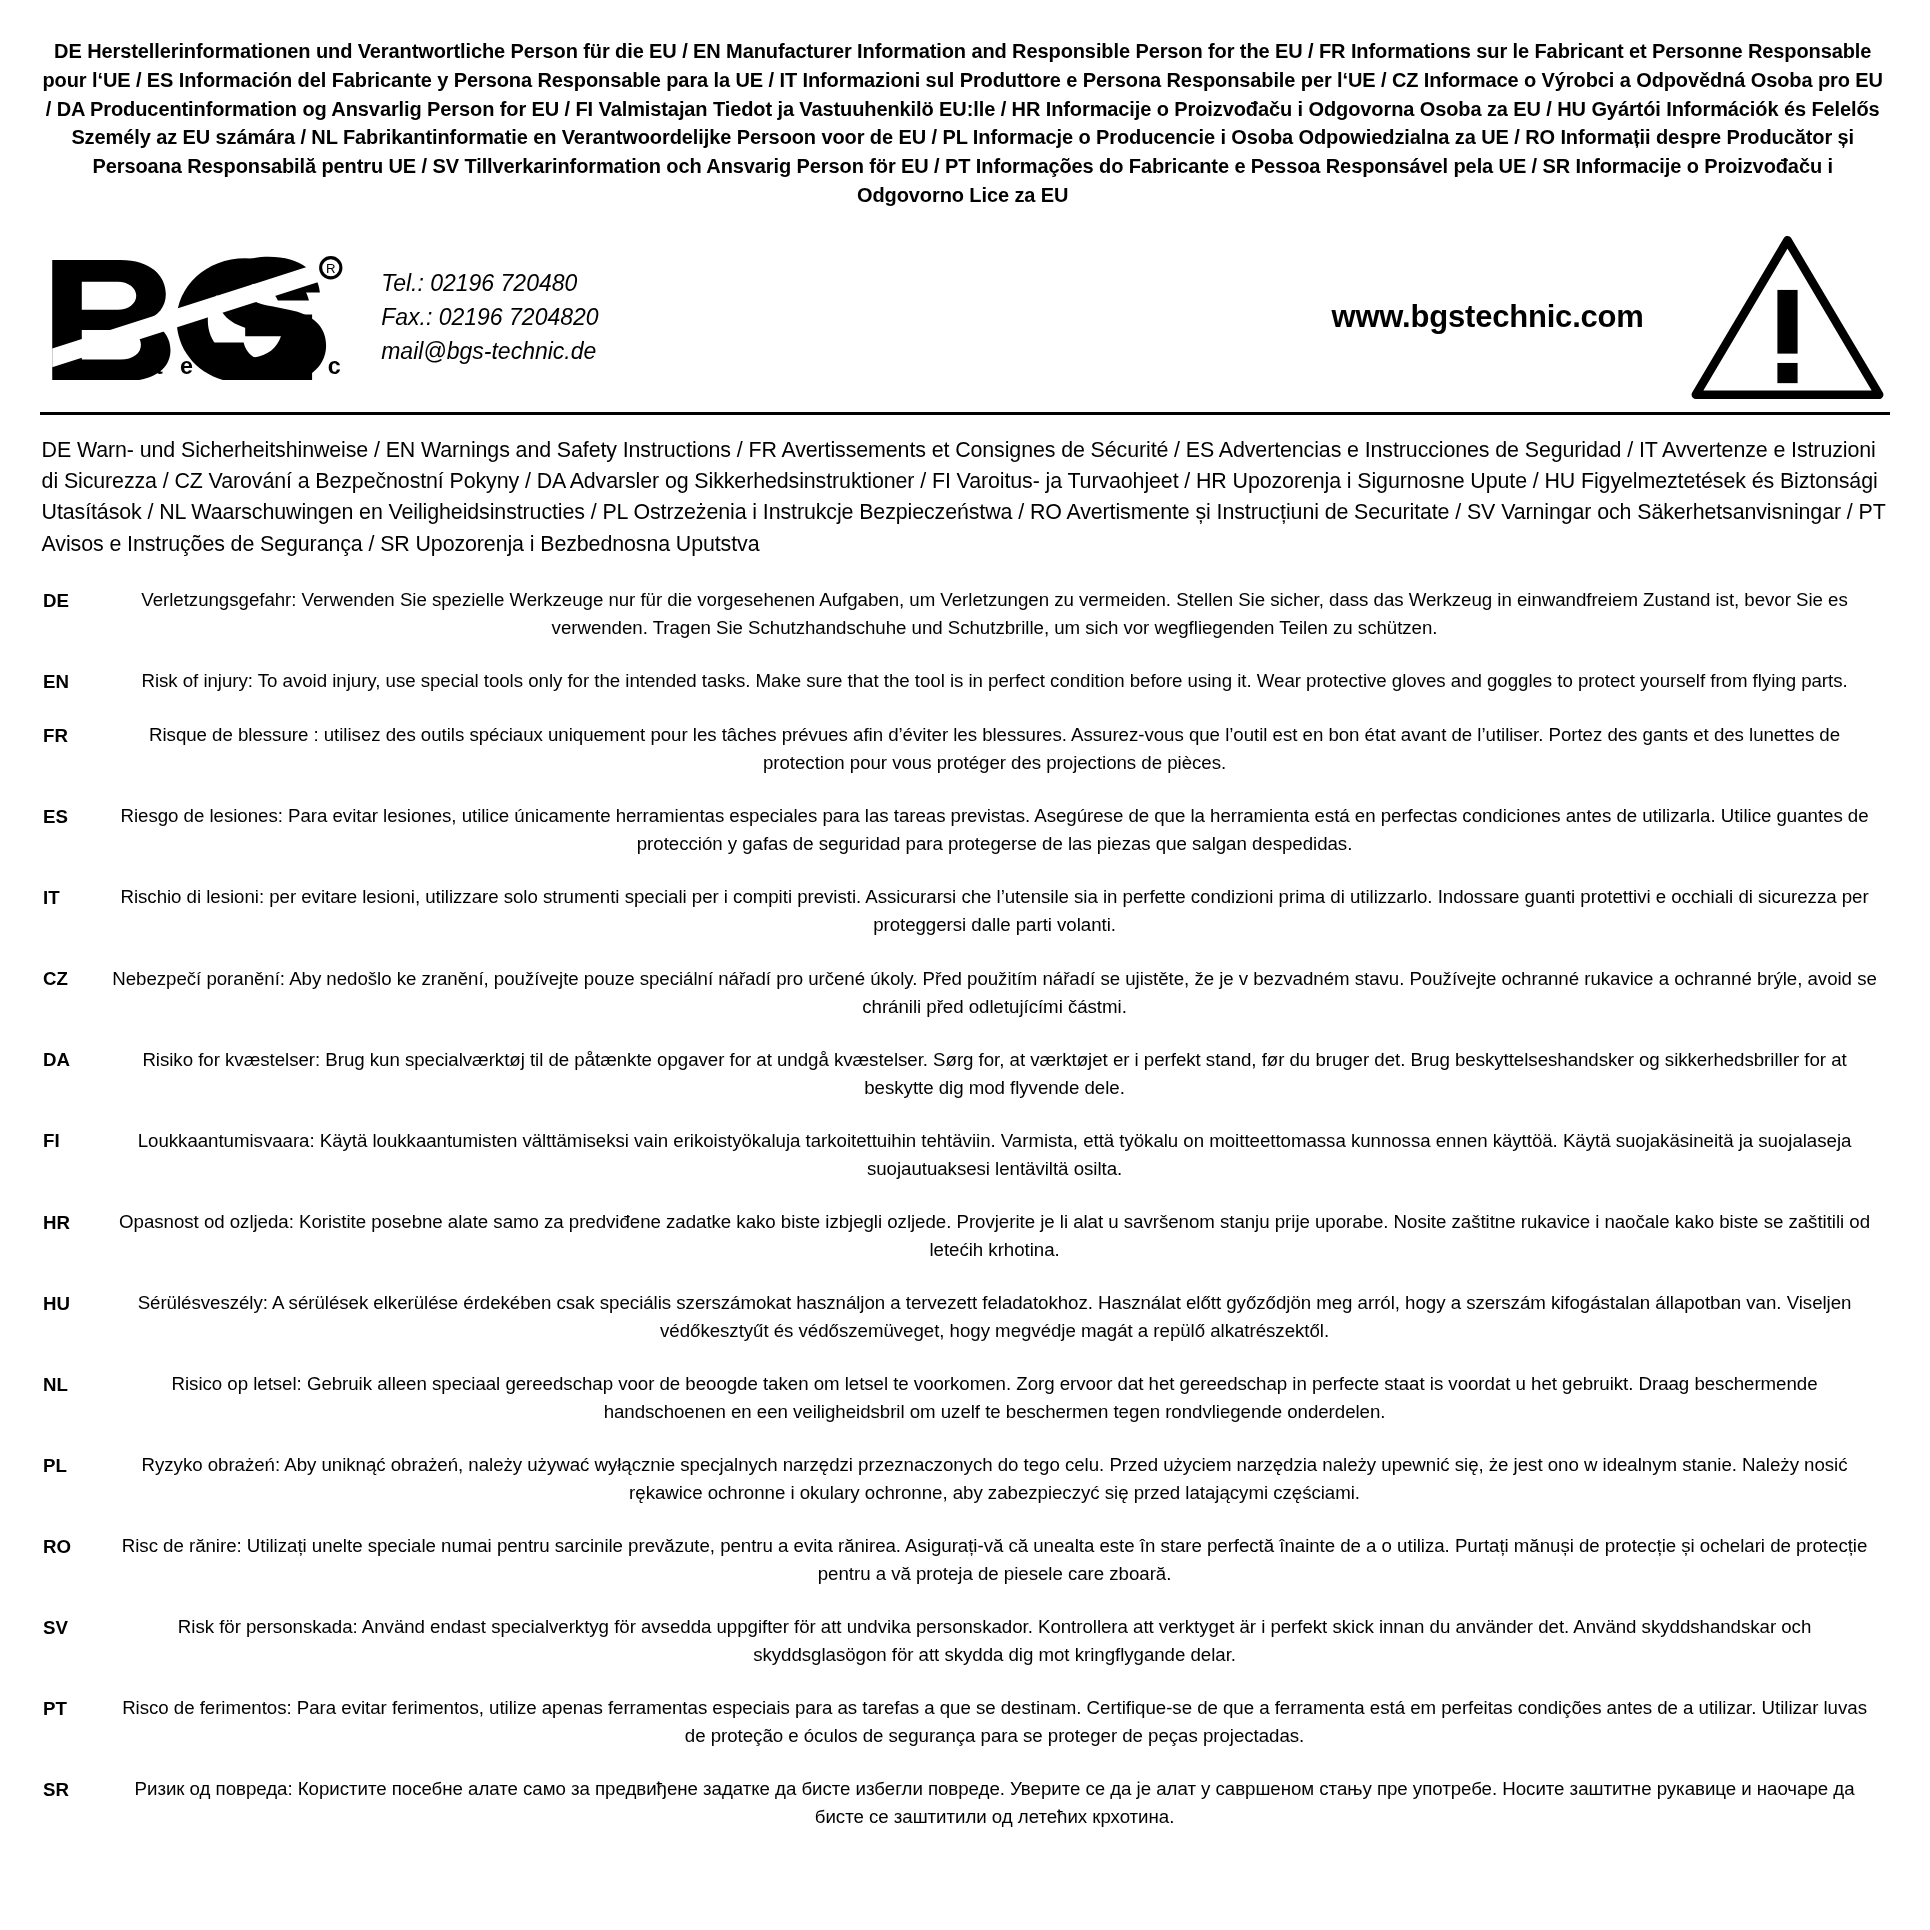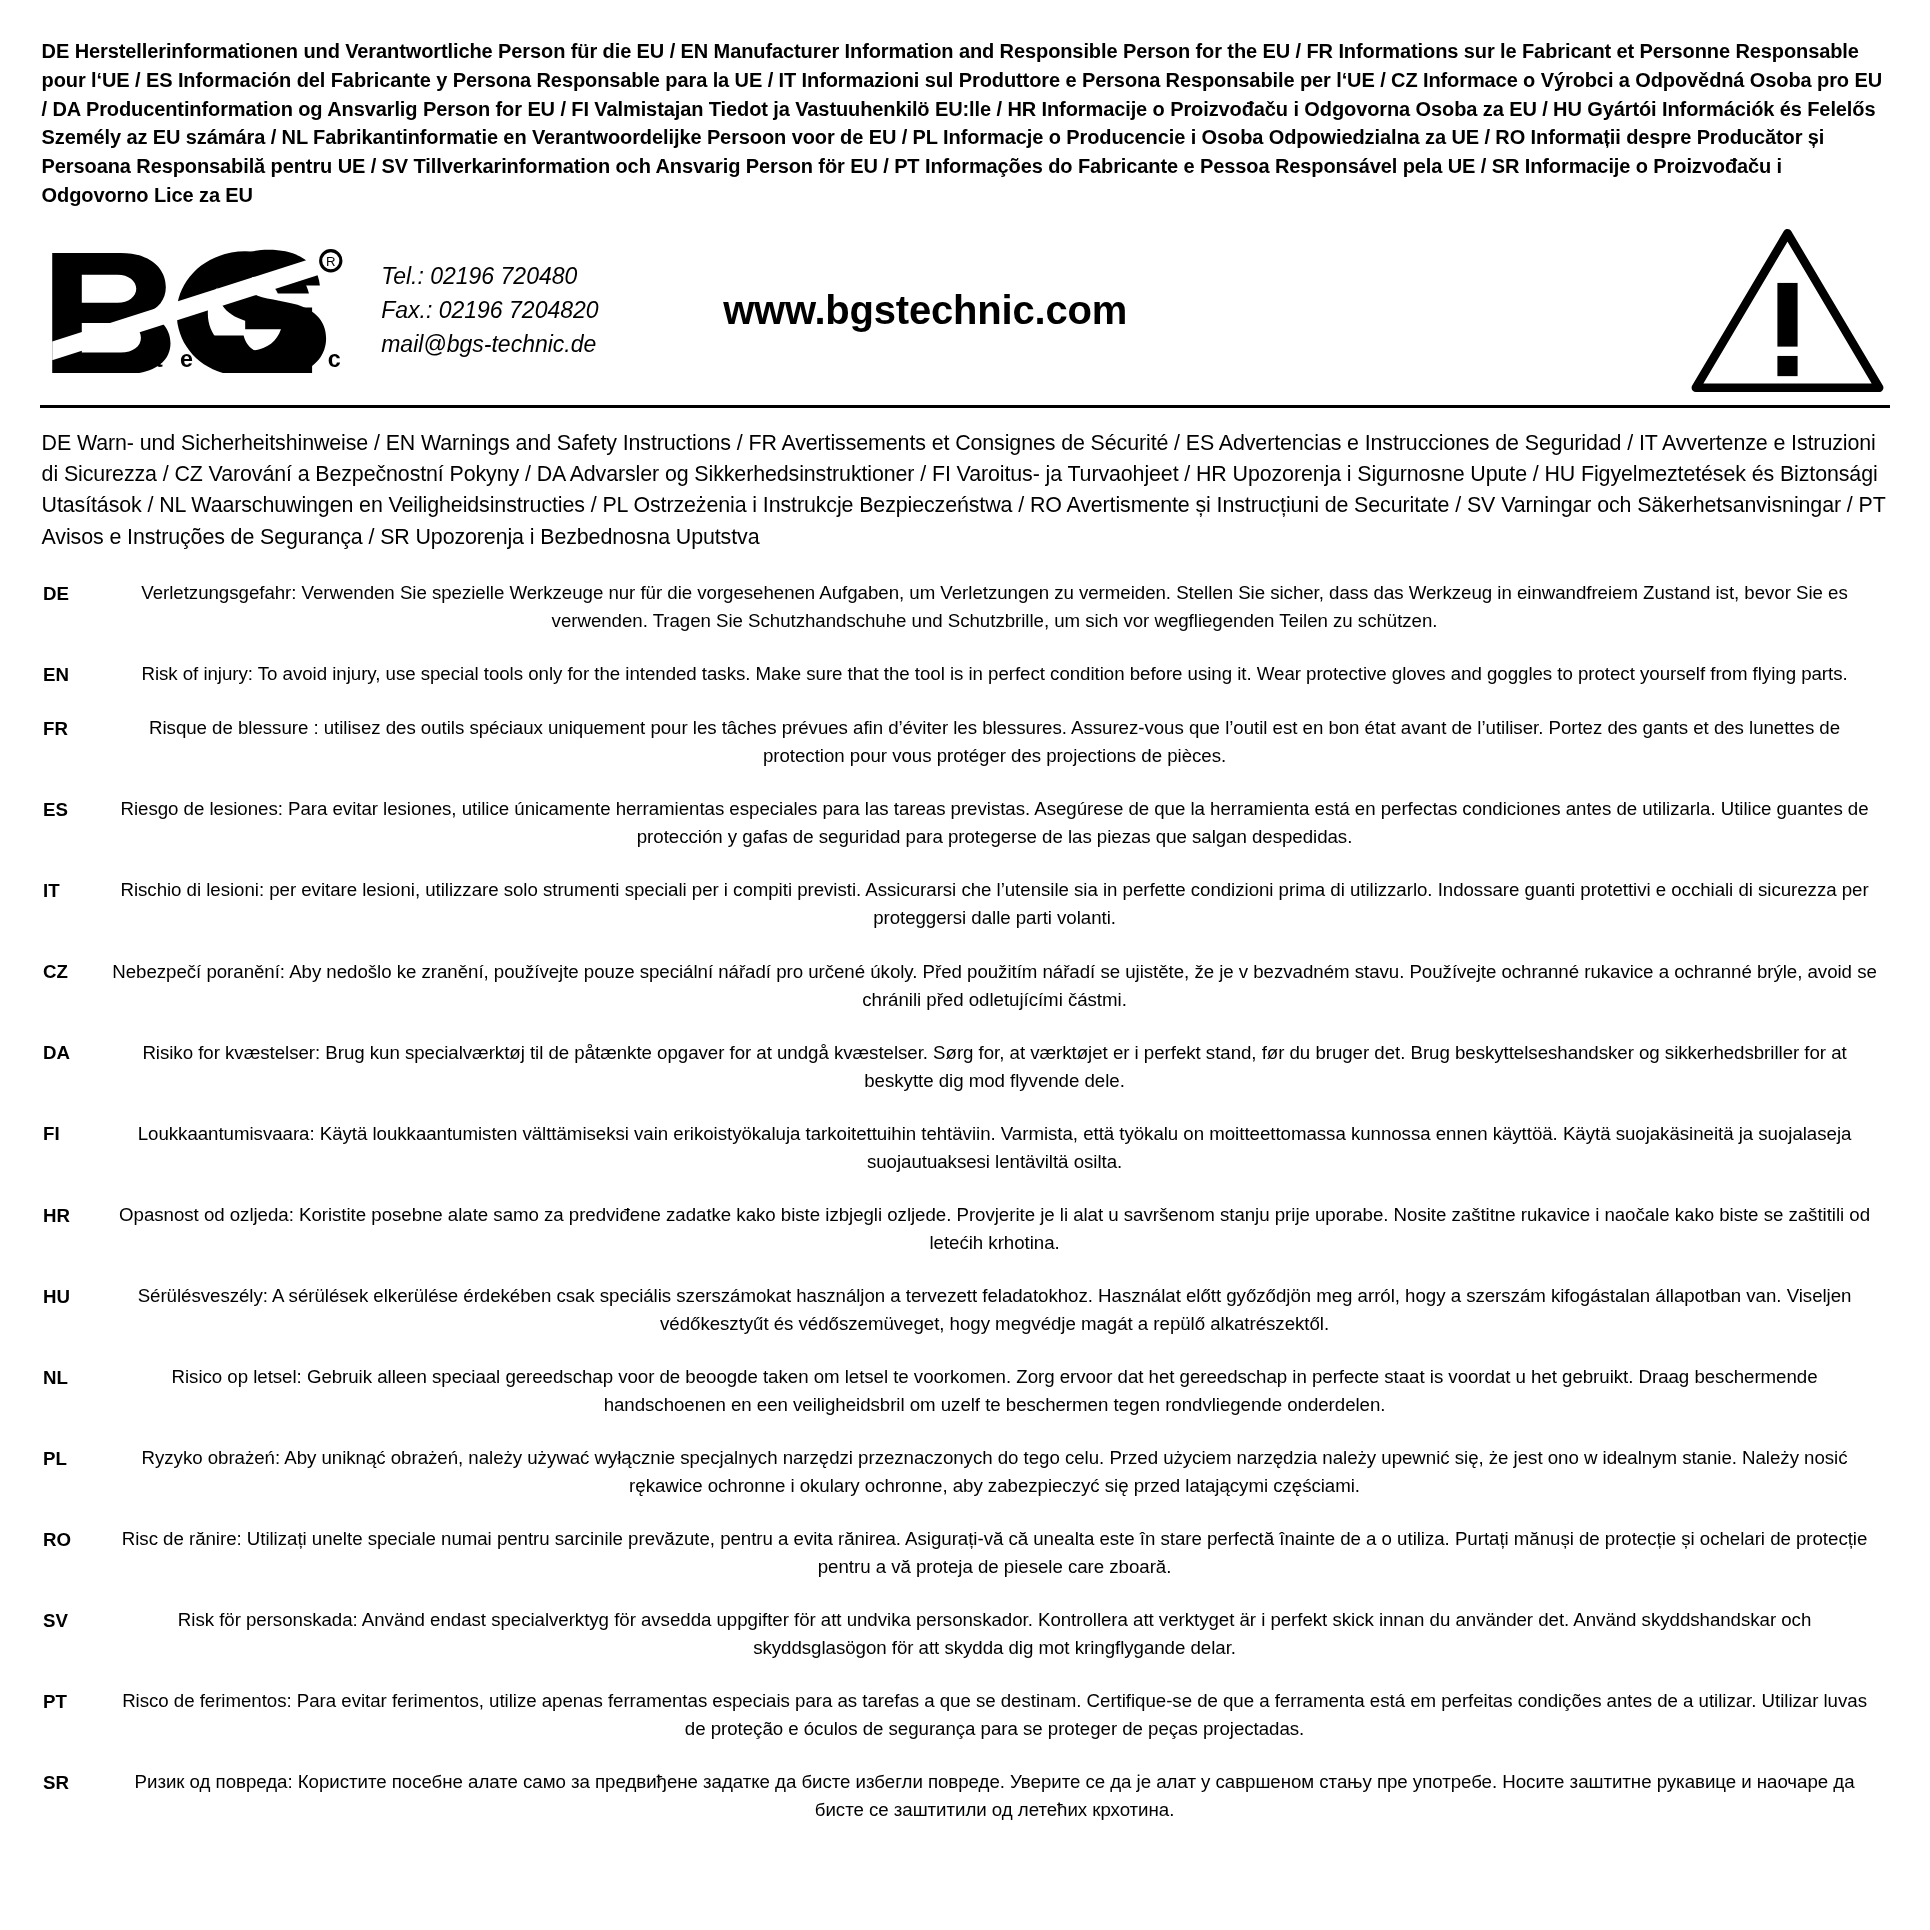--- a/index.html
+++ b/index.html
@@ -20,22 +20,22 @@
     height: 1930px;
     padding: 37px 40px 0 40px;
   }
 
   
   .header-langs {
     font-size: 20px;
     font-weight: bold;
     line-height: 1.44;
     letter-spacing: -0.1px;
-    text-align: left;
-    margin: 0 0 17px 0;
+    text-align: center;
+    margin: 0 0 24px 0;
     padding: 0 6.2px 0 1.6px;
   }
 
   
   .company-bar {
     display: flex;
     align-items: center;
     border-bottom: 3.9px solid #000;
     padding-bottom: 11px;
     margin-bottom: 20px;
@@ -57,22 +57,22 @@
     padding-left: 9.3px;
   }
   .tel-block {
     flex: 0 0 342px;
     font-size: 23px;
     line-height: 1.48;
     font-style: italic;
   }
   .web-block {
     flex: 1 1 auto;
-    text-align: left;
-    font-size: 40px;
+    text-align: right;
+    font-size: 31px;
     font-weight: bold;
     letter-spacing: -0.2px;
     padding-right: 15.6px;
   }
   .warn-block {
     flex: 0 0 226px;
     display: flex;
     justify-content: flex-end;
     align-items: center;
     padding-right: 4.7px;

